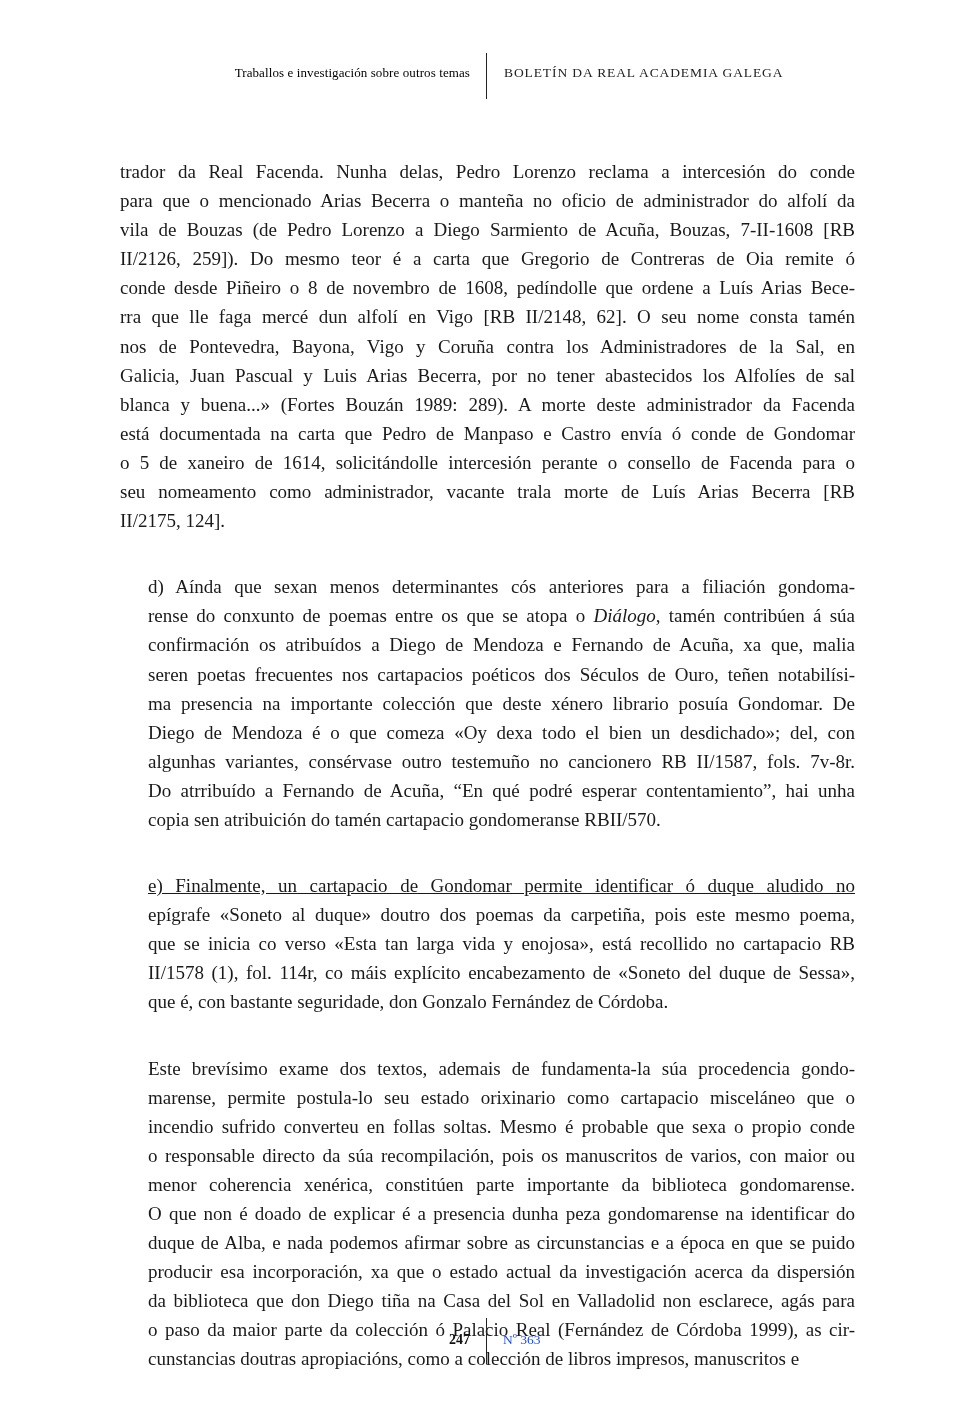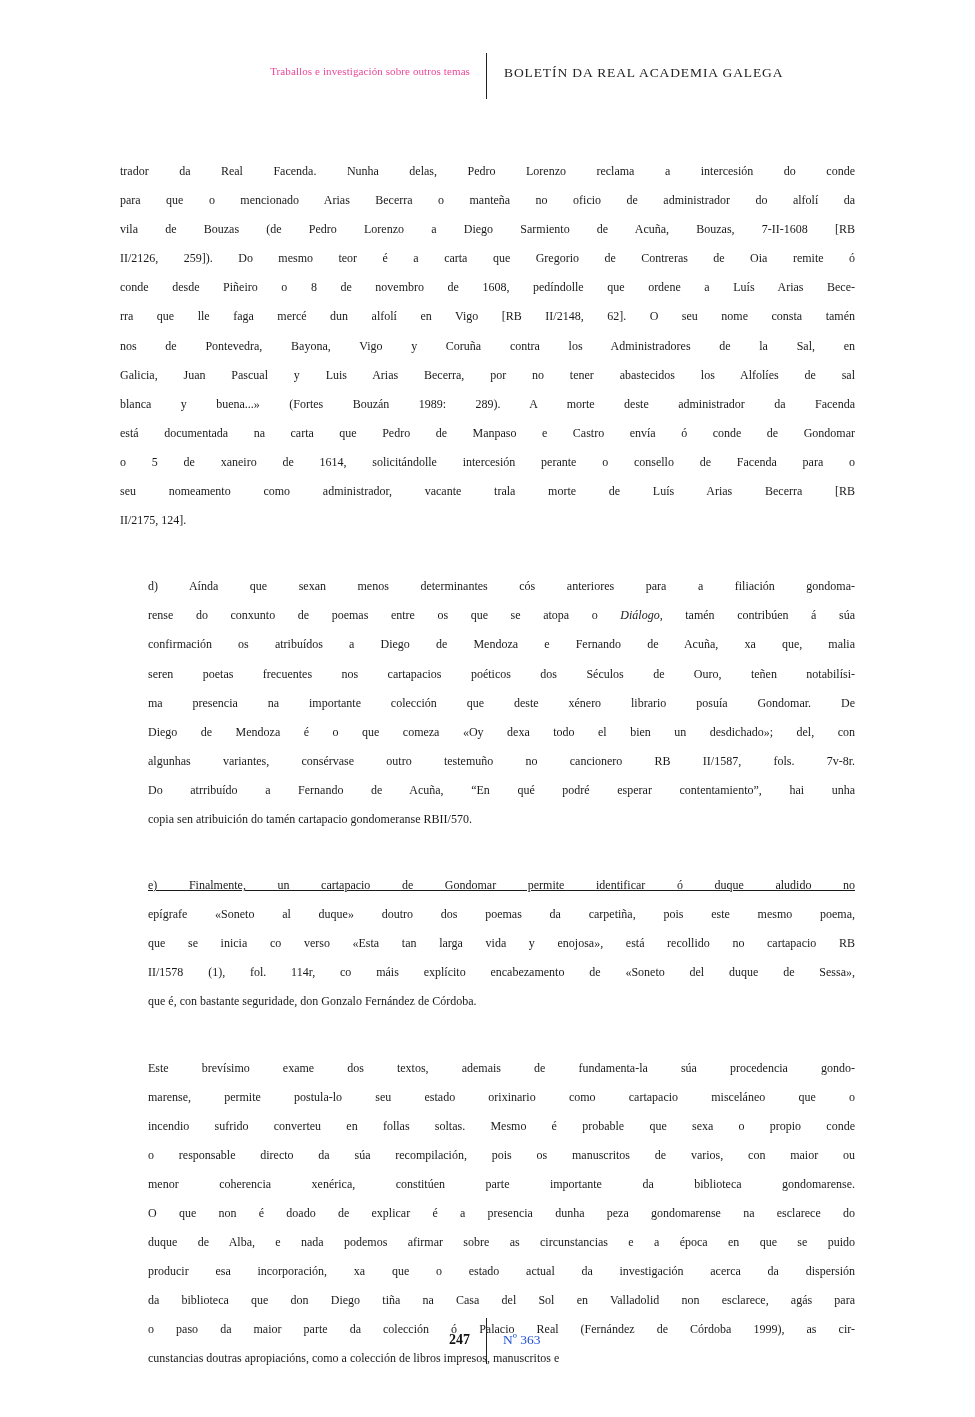--- a/index.html
+++ b/index.html
@@ -1,22 +1,22 @@
 <!DOCTYPE html>
 <html><head>
 <meta charset="utf-8">
 <style>
   html, body { margin: 0; padding: 0; background: #ffffff; }
   body { width: 975px; height: 1417px; position: relative; overflow: hidden; font-family: "Liberation Serif", "DejaVu Serif", serif; color: #1a1a1a; }
   .header { position: absolute; top: 53px; left: 0; width: 975px; height: 46px; }
-  .header-left { position: absolute; right: 505px; top: 12px; font-size: 11px; color: #ec4899; white-space: nowrap; letter-spacing: 0.1px; text-align: right; }
+  .header-left { position: absolute; right: 505px; top: 12px; font-size: 13px; color: #000000; white-space: nowrap; letter-spacing: 0.1px; text-align: right; }
   .header-divider { position: absolute; left: 486px; top: 0; width: 1px; height: 46px; background: #222; }
   .header-right { position: absolute; left: 504px; top: 12px; font-size: 13.5px; color: #222; white-space: nowrap; letter-spacing: 0.9px; text-align: center; }
   .body-text { position: absolute; left: 120px; top: 157px; width: 735px; }
-  .para { font-size: 12px; line-height: 29.1px; text-align: justify; margin: 0; }
+  .para { font-size: 19px; line-height: 29.1px; text-align: justify; margin: 0; }
   .para.indent { text-indent: 28px; margin-top: 32px; }
   .para .line { display: block; text-align: justify; text-align-last: justify; white-space: nowrap; overflow: visible; }
   .para .line.last { text-align-last: left; }
   .spacer { height: 5px; }
   em { font-style: italic; }
   .footer { position: absolute; top: 1318px; left: 0; width: 975px; height: 50px; }
   .page-num { position: absolute; right: 505px; top: 14px; font-size: 14px; font-weight: bold; color: #111; }
   .footer-divider { position: absolute; left: 486px; top: 0; width: 1px; height: 46px; background: #222; }
   .issue { position: absolute; left: 503px; top: 14px; font-size: 13.5px; color: #1d4ed8; }
 </style>
@@ -65,21 +65,21 @@
       <span class="line">II/1578 (1), fol. 114r, co máis explícito encabezamento de «Soneto del duque de Sessa»,</span>
       <span class="line last">que é, con bastante seguridade, don Gonzalo Fernández de Córdoba.</span>
     </div>
     <div class="spacer"></div>
     <div class="para indent">
       <span class="line" style="text-indent: 28px;">Este brevísimo exame dos textos, ademais de fundamenta-la súa procedencia gondo-</span>
       <span class="line">marense, permite postula-lo seu estado orixinario como cartapacio misceláneo que o</span>
       <span class="line">incendio sufrido converteu en follas soltas. Mesmo é probable que sexa o propio conde</span>
       <span class="line">o responsable directo da súa recompilación, pois os manuscritos de varios, con maior ou</span>
       <span class="line">menor coherencia xenérica, constitúen parte importante da biblioteca gondomarense.</span>
-      <span class="line">O que non é doado de explicar é a presencia dunha peza gondomarense na esclarece do</span>
+      <span class="line">O que non é doado de explicar é a presencia dunha peza gondomarense na identificar do</span>
       <span class="line">duque de Alba, e nada podemos afirmar sobre as circunstancias e a época en que se puido</span>
       <span class="line">producir esa incorporación, xa que o estado actual da investigación acerca da dispersión</span>
       <span class="line">da biblioteca que don Diego tiña na Casa del Sol en Valladolid non esclarece, agás para</span>
       <span class="line">o paso da maior parte da colección ó Palacio Real (Fernández de Córdoba 1999), as cir-</span>
       <span class="line last">cunstancias doutras apropiacións, como a colección de libros impresos, manuscritos e</span>
     </div>
   </div>
 
 <div class="footer">
   <span class="page-num">247</span>

